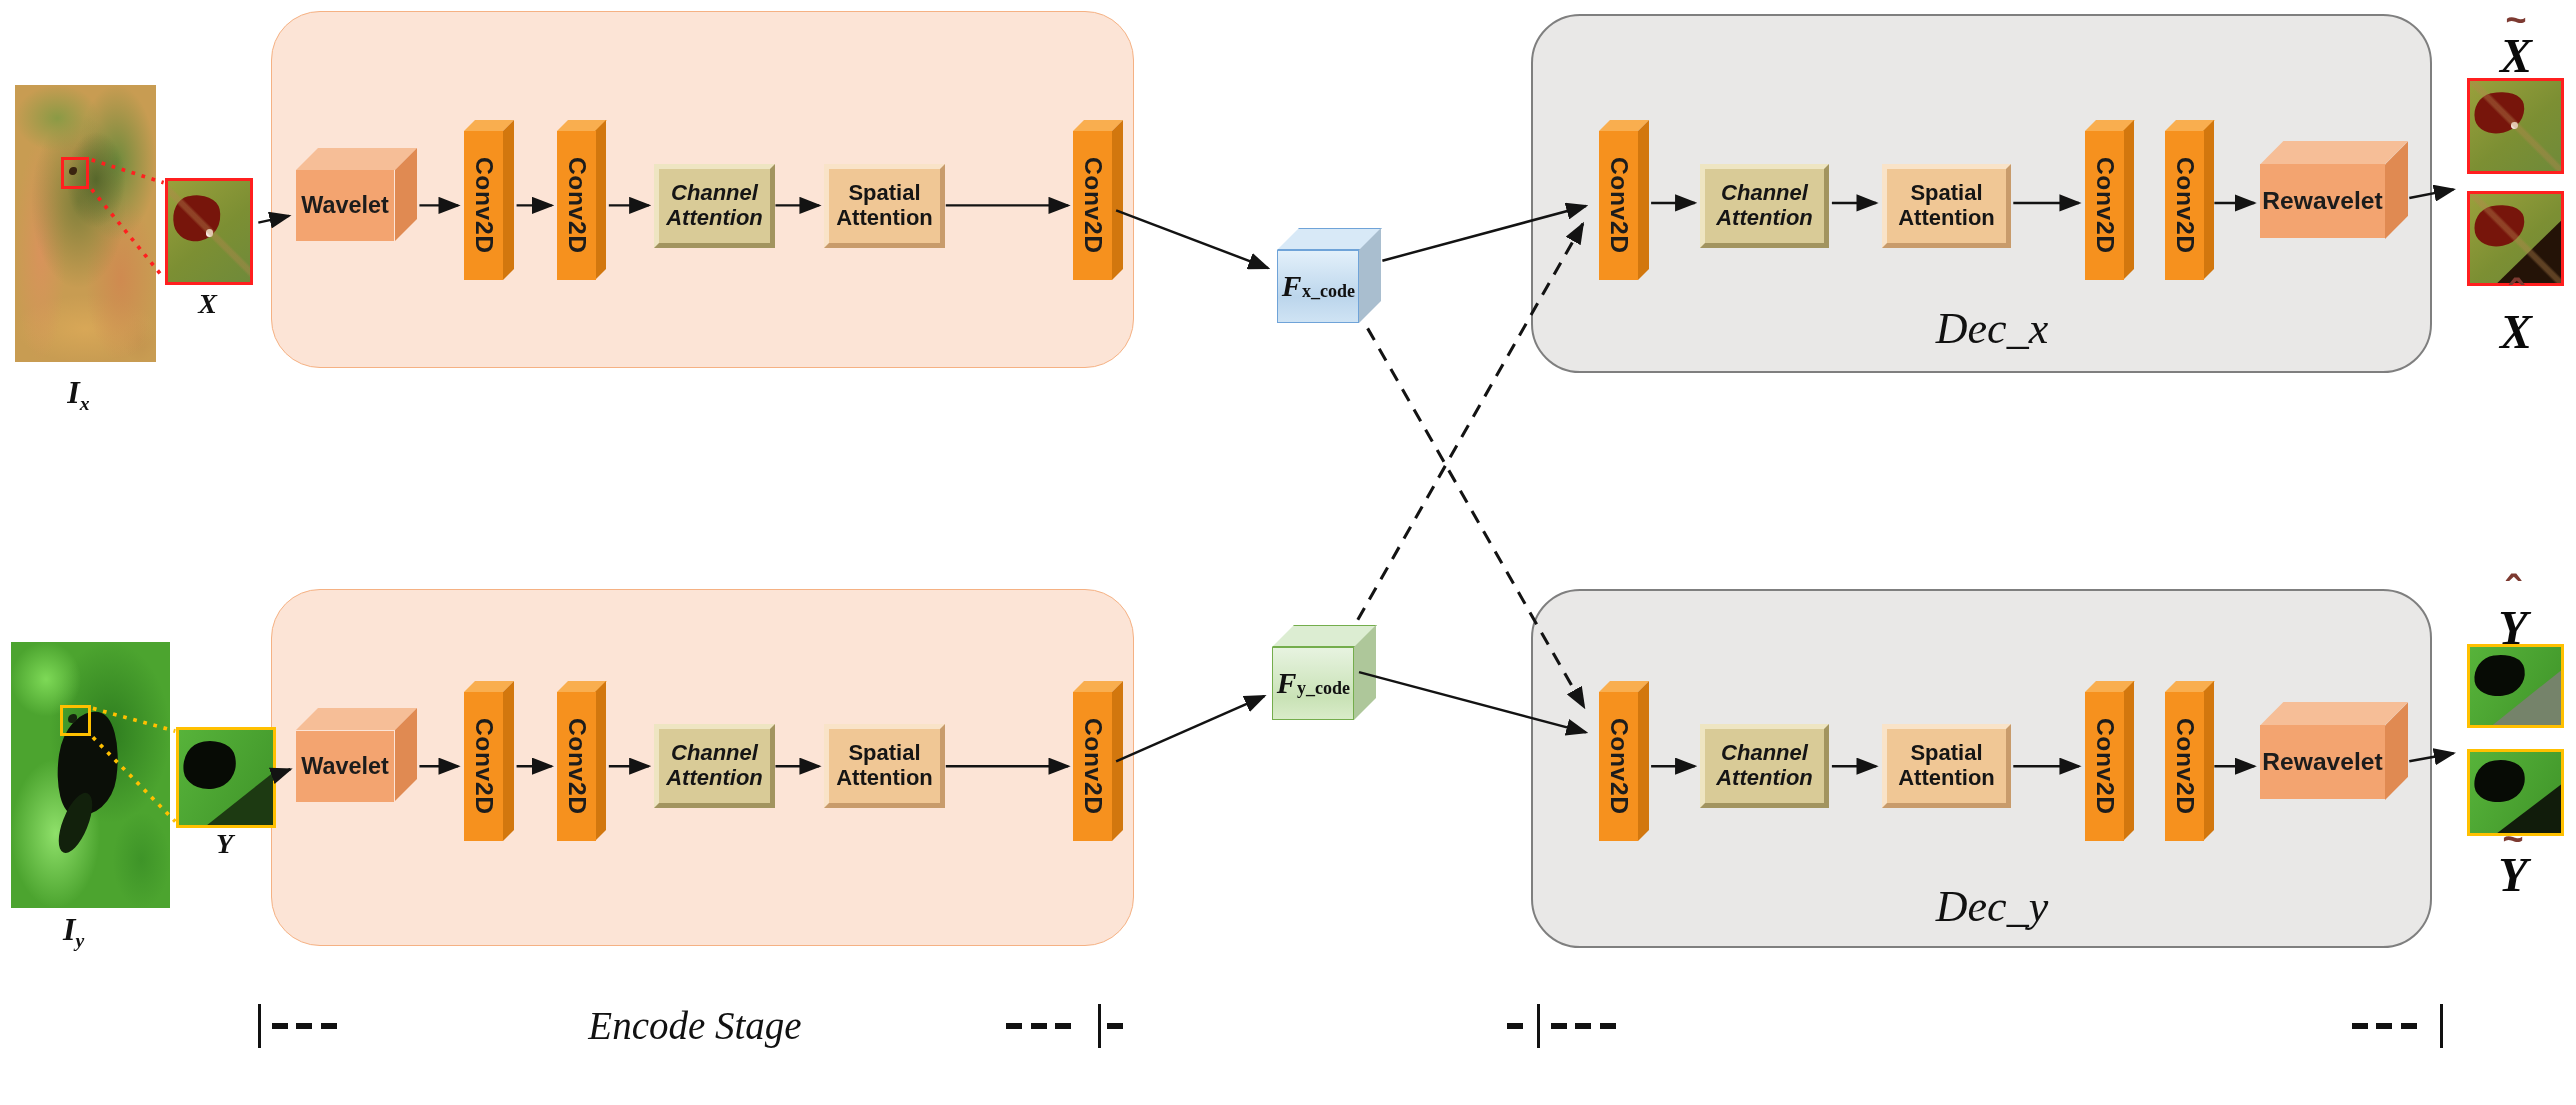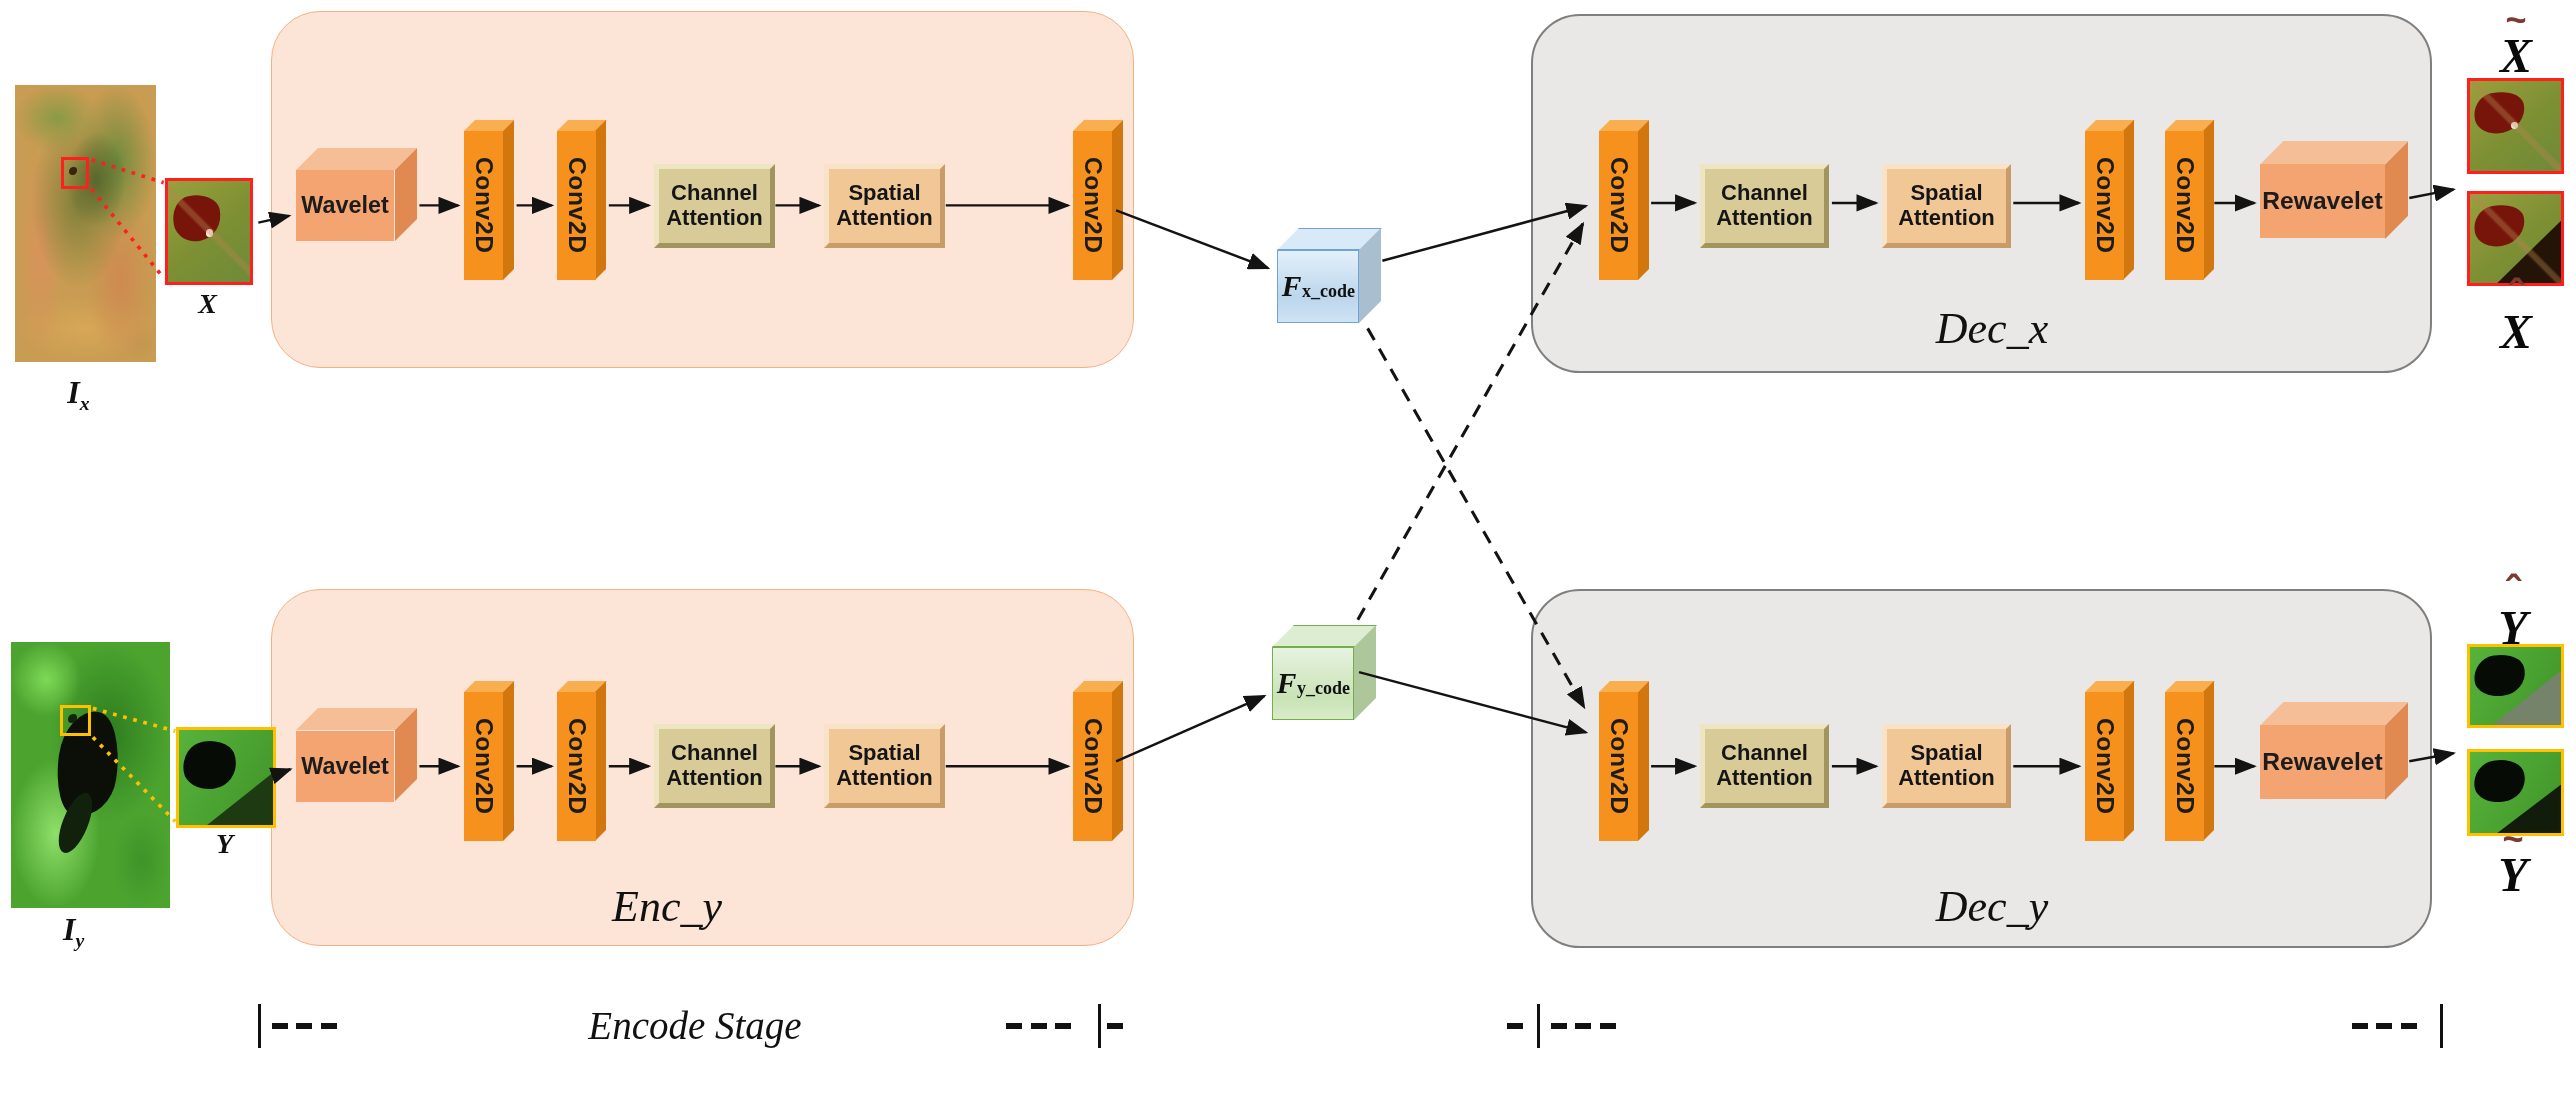--- a/index.html
+++ b/index.html
@@ -24,21 +24,21 @@
   .top36{clip-path:polygon(22px 0,100% 0,calc(100% - 22px) 100%,0 100%);}
   .side36{clip-path:polygon(0 22px,100% 0,100% calc(100% - 22px),0 100%);}
   .top38{clip-path:polygon(23.4px 0,100% 0,calc(100% - 23.4px) 100%,0 100%);}
   .side38{clip-path:polygon(0 23.4px,100% 0,100% calc(100% - 23.4px),0 100%);}
   .vtext{writing-mode:vertical-rl;font-weight:bold;font-size:24.6px;color:#1c1c1c;
          display:flex;align-items:center;justify-content:center;width:100%;height:100%;letter-spacing:0.6px;}
   .ctext{display:flex;align-items:center;justify-content:center;width:100%;height:100%;
          font-weight:bold;font-size:26px;color:#1c1c1c;}
   .att{position:absolute;display:flex;flex-direction:column;align-items:center;justify-content:center;
        font-weight:bold;font-size:22px;line-height:1.12;color:#151515;text-align:center;box-sizing:border-box;}
-  .att-ch{background:#D9CB97;border:5.5px solid;border-color:#EEE5C2 #A2945F #A2945F #EEE5C2;}
+  .att-ch{background:#D9CB97;border:5.5px solid;border-color:#EEE5C2 #A2945F #A2945F #EEE5C2;font-style:italic;}
   .att-sp{background:#F0C795;border:5.5px solid;border-color:#F9E3C8 #C89B6B #C89B6B #F9E3C8;}
   
   .fx-front{background:linear-gradient(180deg,#e3f0fa 0%,#bcd6ec 65%,#cfe3f4 100%);border:1.8px solid #6FA3D8;box-sizing:border-box;}
   .fx-top{background:#D8E9F7;border:1.8px solid #6FA3D8;box-sizing:border-box;}
   .fx-side{background:#A9BECF;}
   .fy-front{background:linear-gradient(180deg,#e7f3e0 0%,#c9e2b6 70%,#d9ecc9 100%);border:1.8px solid #74AD4C;box-sizing:border-box;}
   .fy-top{background:#DCEDD2;border:1.8px solid #74AD4C;box-sizing:border-box;}
   .fy-side{background:#AEC79A;}
   .fcode{display:flex;align-items:center;justify-content:center;width:100%;height:100%;
          font-family:"Liberation Serif",serif;font-style:italic;font-weight:bold;font-size:29.5px;color:#111;}
@@ -118,21 +118,20 @@
 
   <div>
     <div class="face cv-top top18" style="left:1073px;top:120px;width:50px;height:11px;"></div>
     <div class="face cv-side side18" style="left:1112px;top:120px;width:11px;height:160px;"></div>
     <div class="face cv-front" style="left:1073px;top:131px;width:39px;height:149px;">
       <div class="vtext">Conv2D</div>
     </div>
   </div>
 
   <div class="abs encbox" style="left:271px;top:589px;width:861px;height:355px;"></div>
-  <div class="abs modlabel" style="left:544px;top:881px;">Enc_y</div>
 
   <div>
     <div class="face wv-top top36" style="left:296px;top:708px;width:121px;height:22px;"></div>
     <div class="face wv-side side36" style="left:395px;top:708px;width:22px;height:93px;"></div>
     <div class="face wv-front" style="left:296px;top:731px;width:98px;height:71px;">
       <div class="ctext" style="font-size:23.4px;">Wavelet</div>
     </div>
   </div>
   <div>
     <div class="face cv-top top18" style="left:464px;top:681px;width:50px;height:11px;"></div>

